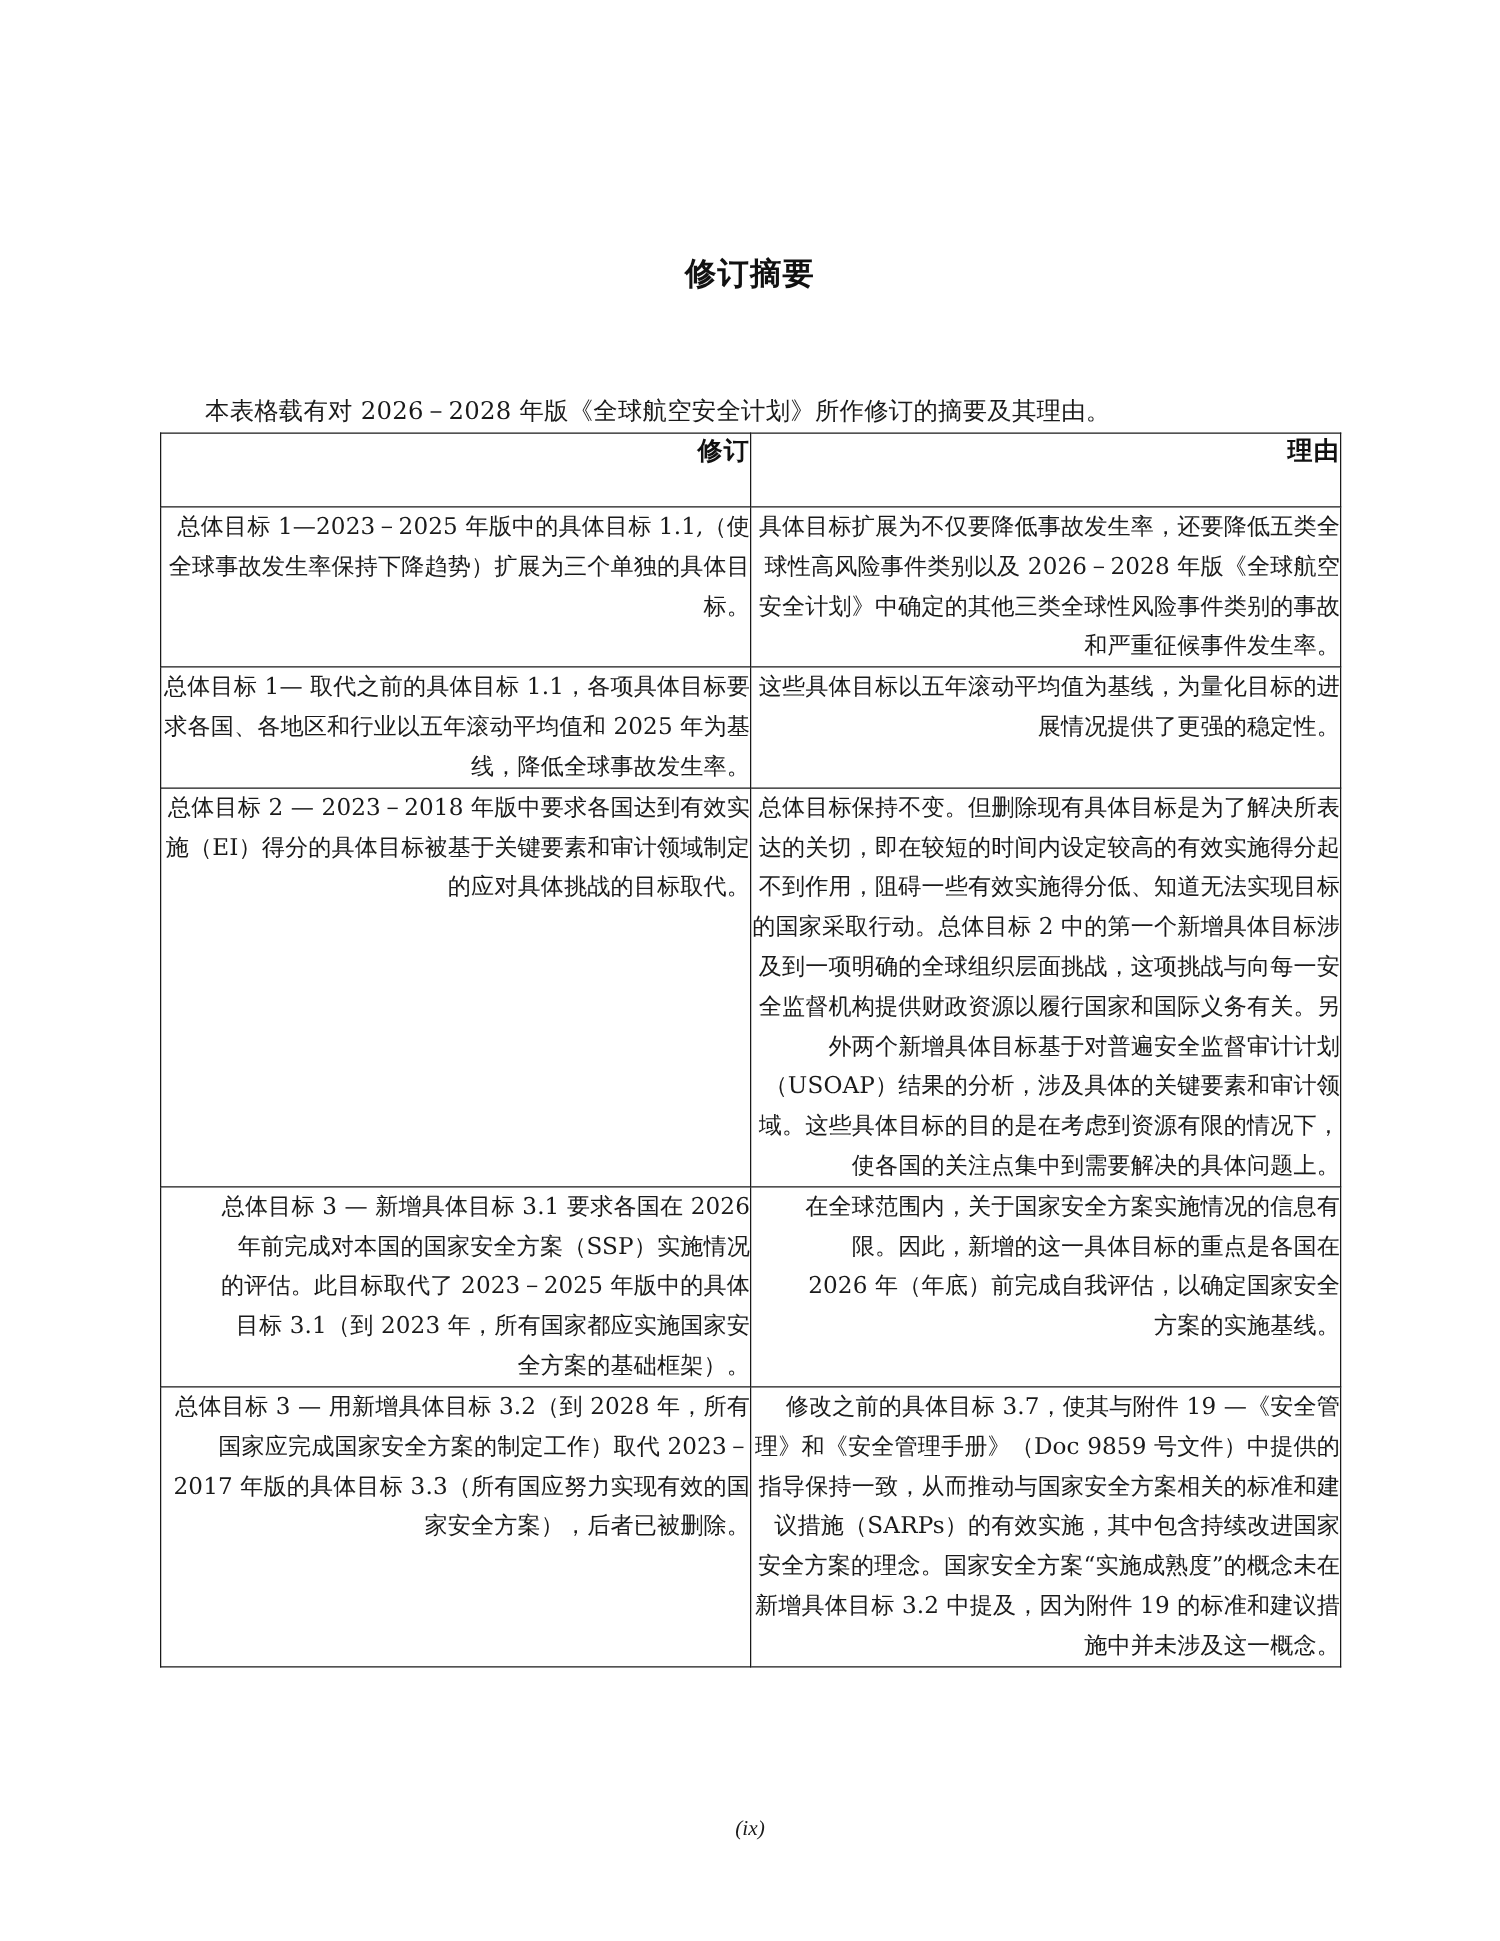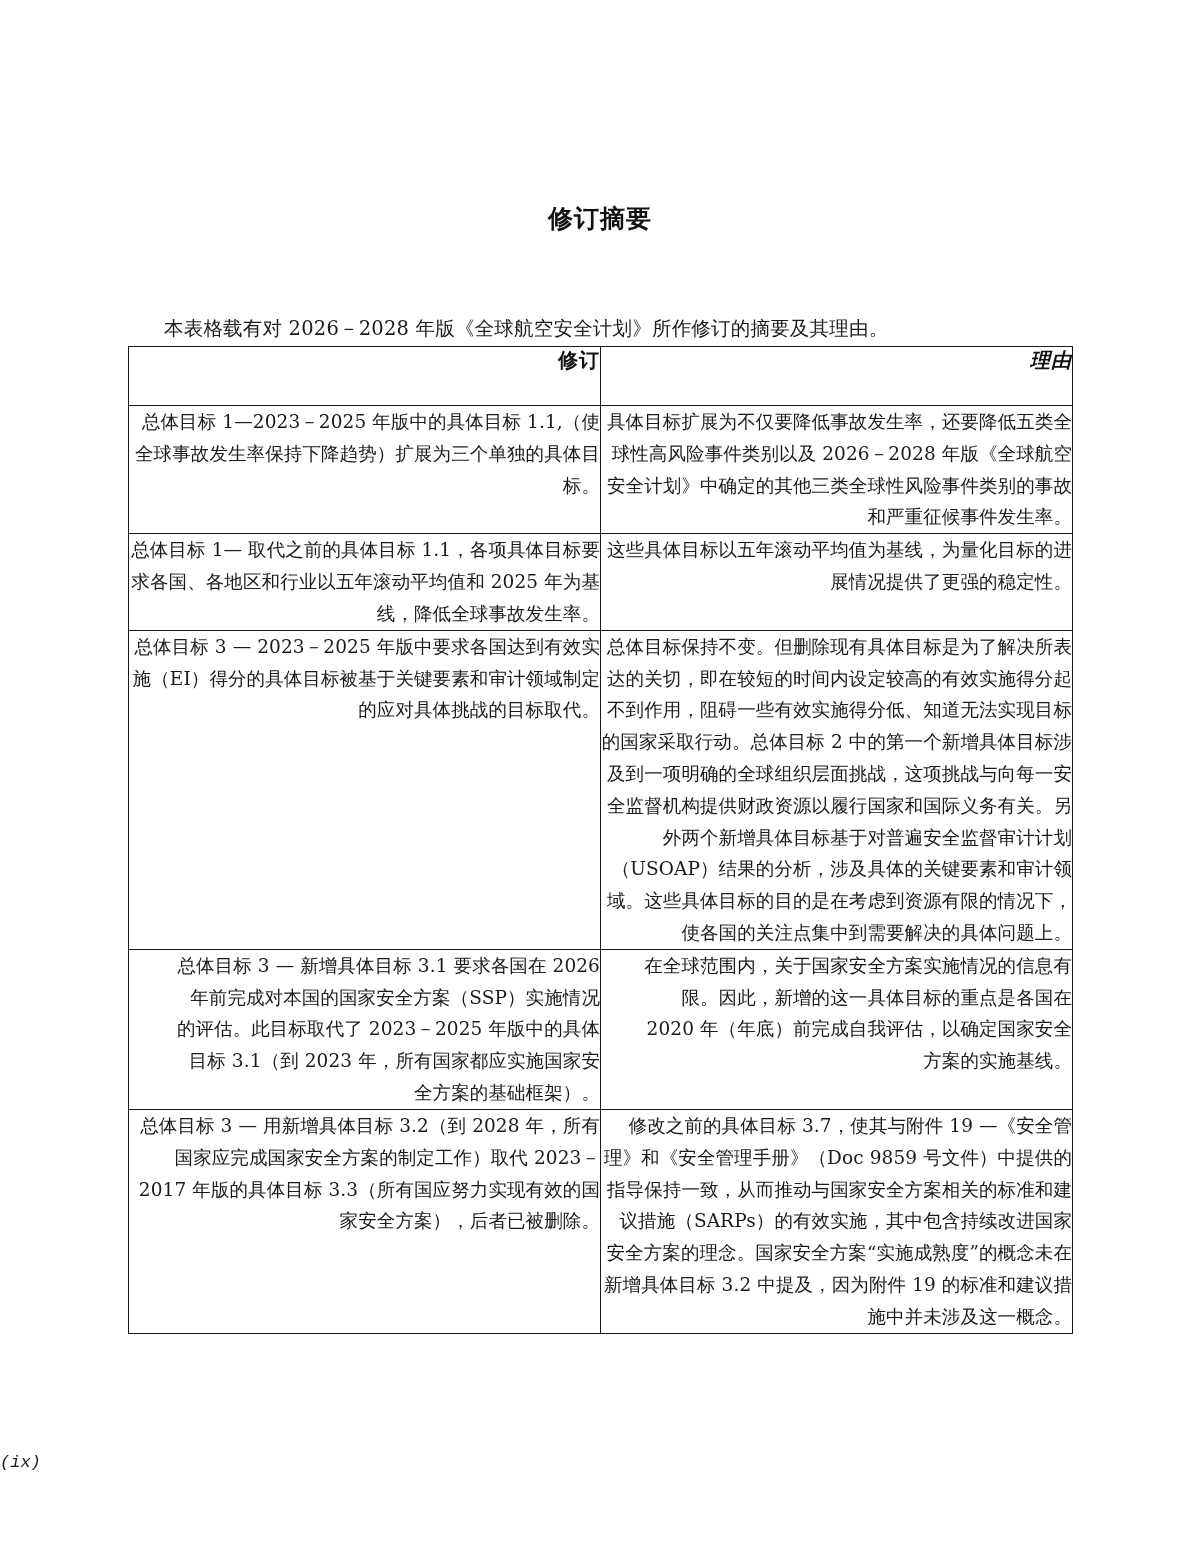--- a/index.html
+++ b/index.html
@@ -61,21 +61,21 @@
     border-collapse: collapse;
     table-layout: fixed;
   }
   .rev-table td, .rev-table th {
     border: 1.4px solid #1a1a1a;
     vertical-align: top;
     padding: 0;
     text-align: right;
   }
   .col-left  { width: 472px; }
-  .col-right { width: 472px; font-style: italic; }
+  .col-right { width: 472px; }
 
   .head-cell {
     height: 58px;
     text-align: center;
     vertical-align: middle;
     font-size: 20px;
     font-weight: bold;
     font-family: "DejaVu Sans", "Liberation Sans", sans-serif;
     letter-spacing: 1px;
     color: #111;
@@ -100,25 +100,25 @@
   tr.r3 .body-cell { height: 310px; }
   tr.r4 .body-cell { height: 140px; padding-left: 43px; }
   tr.r5 .body-cell { height: 190px; }
 
   
   .folio {
     position: absolute;
     left: 0;
     top: 1437px;
     width: 1200px;
-    text-align: left;
+    text-align: center;
     font-size: 17px;
     font-style: italic;
     color: #1a1a1a;
-    font-family: Liberation Mono, monospace;
+    font-family: Liberation Serif, serif;
   }
 </style>
 </head>
 <body>
 
 <div class="page">
 
   <div class="doc-title">修订摘要</div>
 
   <div class="intro">本表格载有对 2026－2028 年版《全球航空安全计划》所作修订的摘要及其理由。</div>
@@ -146,32 +146,32 @@
       <tr class="r2">
         <td class="body-cell">
           <p>总体目标 1— 取代之前的具体目标 1.1，各项具体目标要求各国、各地区和行业以五年滚动平均值和 2025 年为基线，降低全球事故发生率。</p>
         </td>
         <td class="body-cell">
           <p>这些具体目标以五年滚动平均值为基线，为量化目标的进展情况提供了更强的稳定性。</p>
         </td>
       </tr>
       <tr class="r3">
         <td class="body-cell">
-          <p>总体目标 3 — 2023－2025 年版中要求各国达到有效实施（EI）得分的具体目标被基于关键要素和审计领域制定的应对具体挑战的目标取代。</p>
+          <p>总体目标 2 — 2023－2018 年版中要求各国达到有效实施（EI）得分的具体目标被基于关键要素和审计领域制定的应对具体挑战的目标取代。</p>
         </td>
         <td class="body-cell">
           <p>总体目标保持不变。但删除现有具体目标是为了解决所表达的关切，即在较短的时间内设定较高的有效实施得分起不到作用，阻碍一些有效实施得分低、知道无法实现目标的国家采取行动。总体目标 2 中的第一个新增具体目标涉及到一项明确的全球组织层面挑战，这项挑战与向每一安全监督机构提供财政资源以履行国家和国际义务有关。另外两个新增具体目标基于对普遍安全监督审计计划（USOAP）结果的分析，涉及具体的关键要素和审计领域。这些具体目标的目的是在考虑到资源有限的情况下，使各国的关注点集中到需要解决的具体问题上。</p>
         </td>
       </tr>
       <tr class="r4">
         <td class="body-cell">
           <p>总体目标 3 — 新增具体目标 3.1 要求各国在 2026 年前完成对本国的国家安全方案（SSP）实施情况的评估。此目标取代了 2023－2025 年版中的具体目标 3.1（到 2023 年，所有国家都应实施国家安全方案的基础框架）。</p>
         </td>
         <td class="body-cell">
-          <p>在全球范围内，关于国家安全方案实施情况的信息有限。因此，新增的这一具体目标的重点是各国在 2020 年（年底）前完成自我评估，以确定国家安全方案的实施基线。</p>
+          <p>在全球范围内，关于国家安全方案实施情况的信息有限。因此，新增的这一具体目标的重点是各国在 2026 年（年底）前完成自我评估，以确定国家安全方案的实施基线。</p>
         </td>
       </tr>
       <tr class="r5">
         <td class="body-cell">
           <p>总体目标 3 — 用新增具体目标 3.2（到 2028 年，所有国家应完成国家安全方案的制定工作）取代 2023－2017 年版的具体目标 3.3（所有国应努力实现有效的国家安全方案），后者已被删除。</p>
         </td>
         <td class="body-cell">
           <p>修改之前的具体目标 3.7，使其与附件 19 —《安全管理》和《安全管理手册》（Doc 9859 号文件）中提供的指导保持一致，从而推动与国家安全方案相关的标准和建议措施（SARPs）的有效实施，其中包含持续改进国家安全方案的理念。国家安全方案“实施成熟度”的概念未在新增具体目标 3.2 中提及，因为附件 19 的标准和建议措施中并未涉及这一概念。</p>
         </td>
       </tr>

